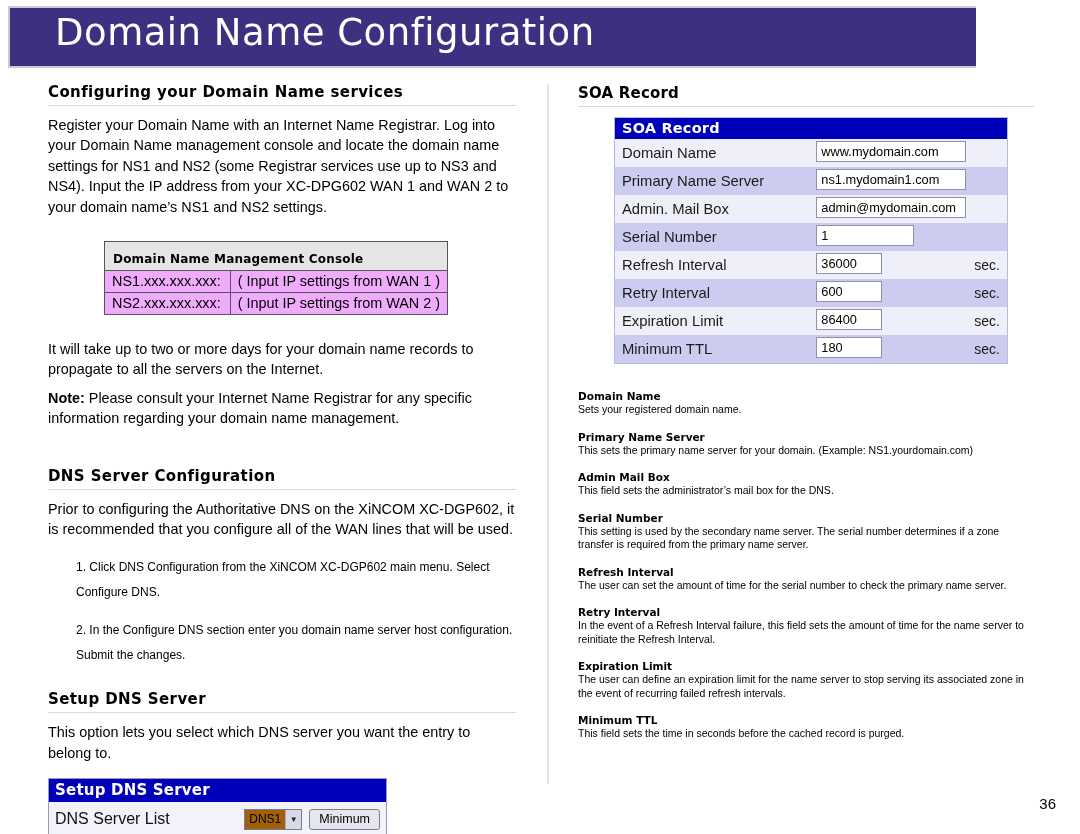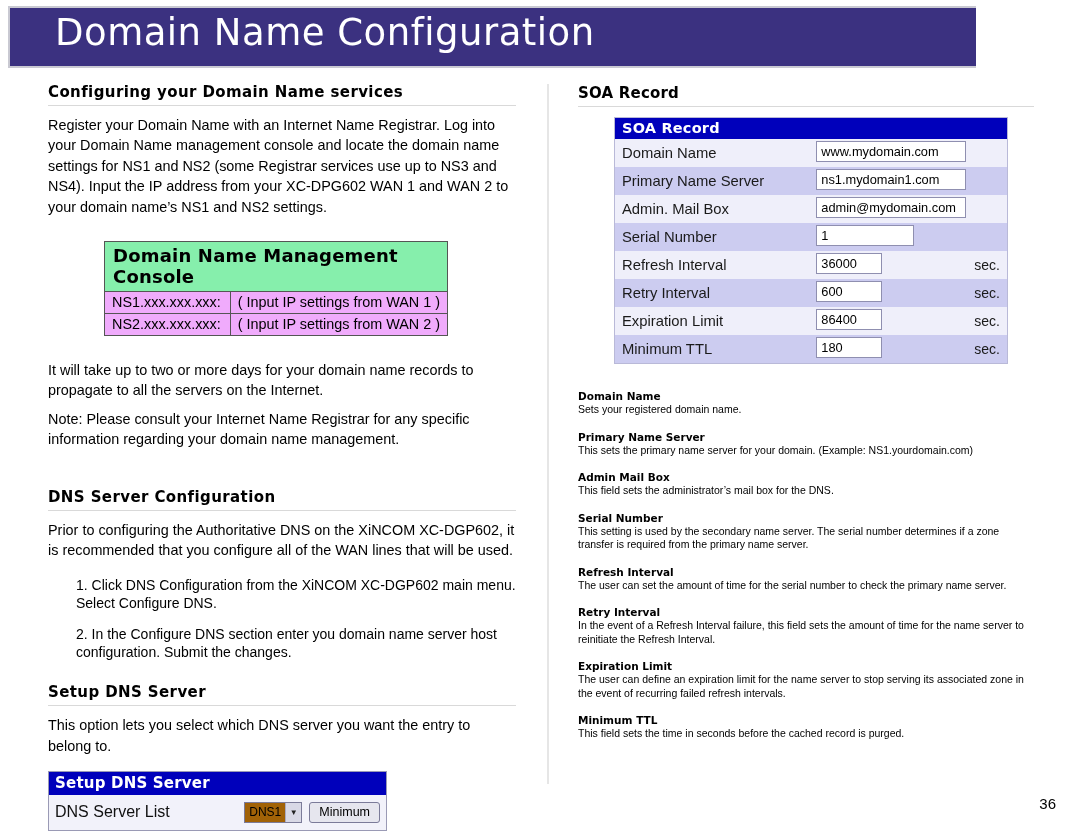--- a/index.html
+++ b/index.html
@@ -77,62 +77,62 @@
   .sec-head.tight { letter-spacing: 0.2px; }
 
   
   p.body {
     font-size: 14.4px;
     line-height: 20.4px;
     margin: 8px 0 0 0;
     font-family: "Liberation Sans", sans-serif;
   }
   p.body.gap { margin-bottom: 17px; }
-  .bold { font-weight: normal; }
+  .bold { font-weight: bold; }
 
   
   #dnmc-wrap {
     margin: 24px 0 0 56px;
     width: 344px;
   }
   table.box {
     border-collapse: collapse;
     width: 100%;
   }
   table.box td, table.box th {
     border: 1px solid #555555;
     font-family: "Liberation Sans", sans-serif;
   }
   #dnmc-head {
-    background: #86efac;
-    font-size: 18px;
+    background: #e5e5e5;
+    font-size: 12px;
     font-weight: bold;
     color: #000;
     text-align: left;
-    padding: 3px 8px 4px 8px;
+    padding: 10px 8px 4px 8px;
     font-family: "DejaVu Sans", sans-serif;
     letter-spacing: 0.2px;
   }
   #dnmc-wrap td {
     font-size: 14.4px;
     padding: 2px 7px 3px 7px;
     background: #f0abfc;
     white-space: nowrap;
   }
   #dnmc-wrap td.k { width: 140px; }
 
   
   ol.steps {
     list-style: none;
     margin: 16px 0 0 0;
     padding: 0 0 0 28px;
   }
   ol.steps li {
-    font-size: 14px;
-    line-height: 18px;
+    font-size: 12px;
+    line-height: 25px;
     margin-bottom: 13px;
   }
 
   
   #setup-dns-widget {
     margin-top: 15px;
     width: 339px;
     border: 1px solid #9a9ab5;
     box-sizing: border-box;
   }

